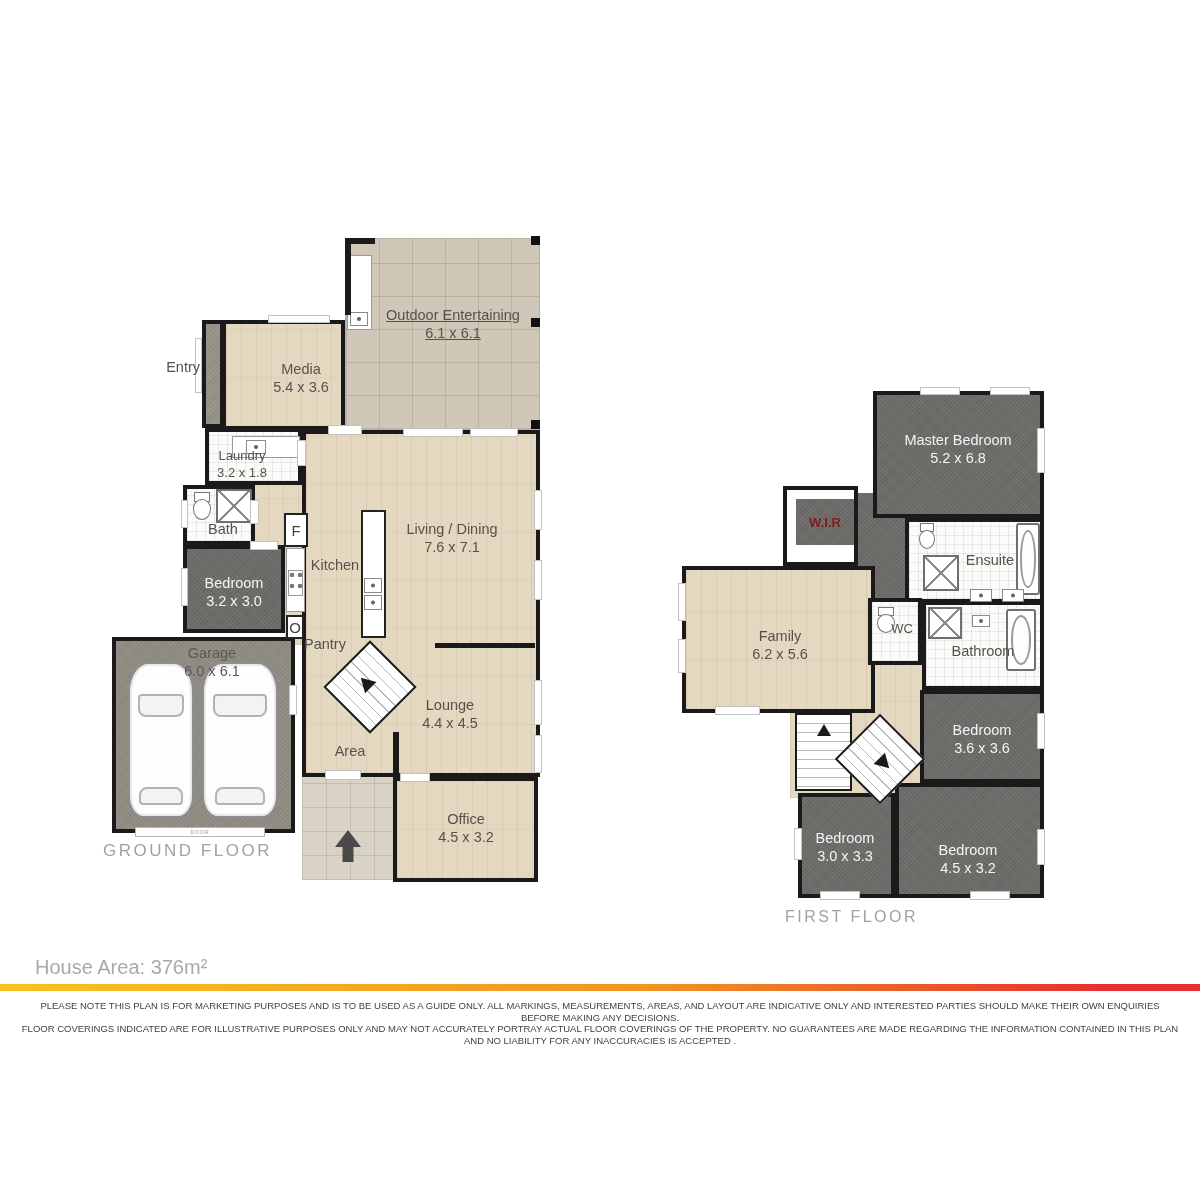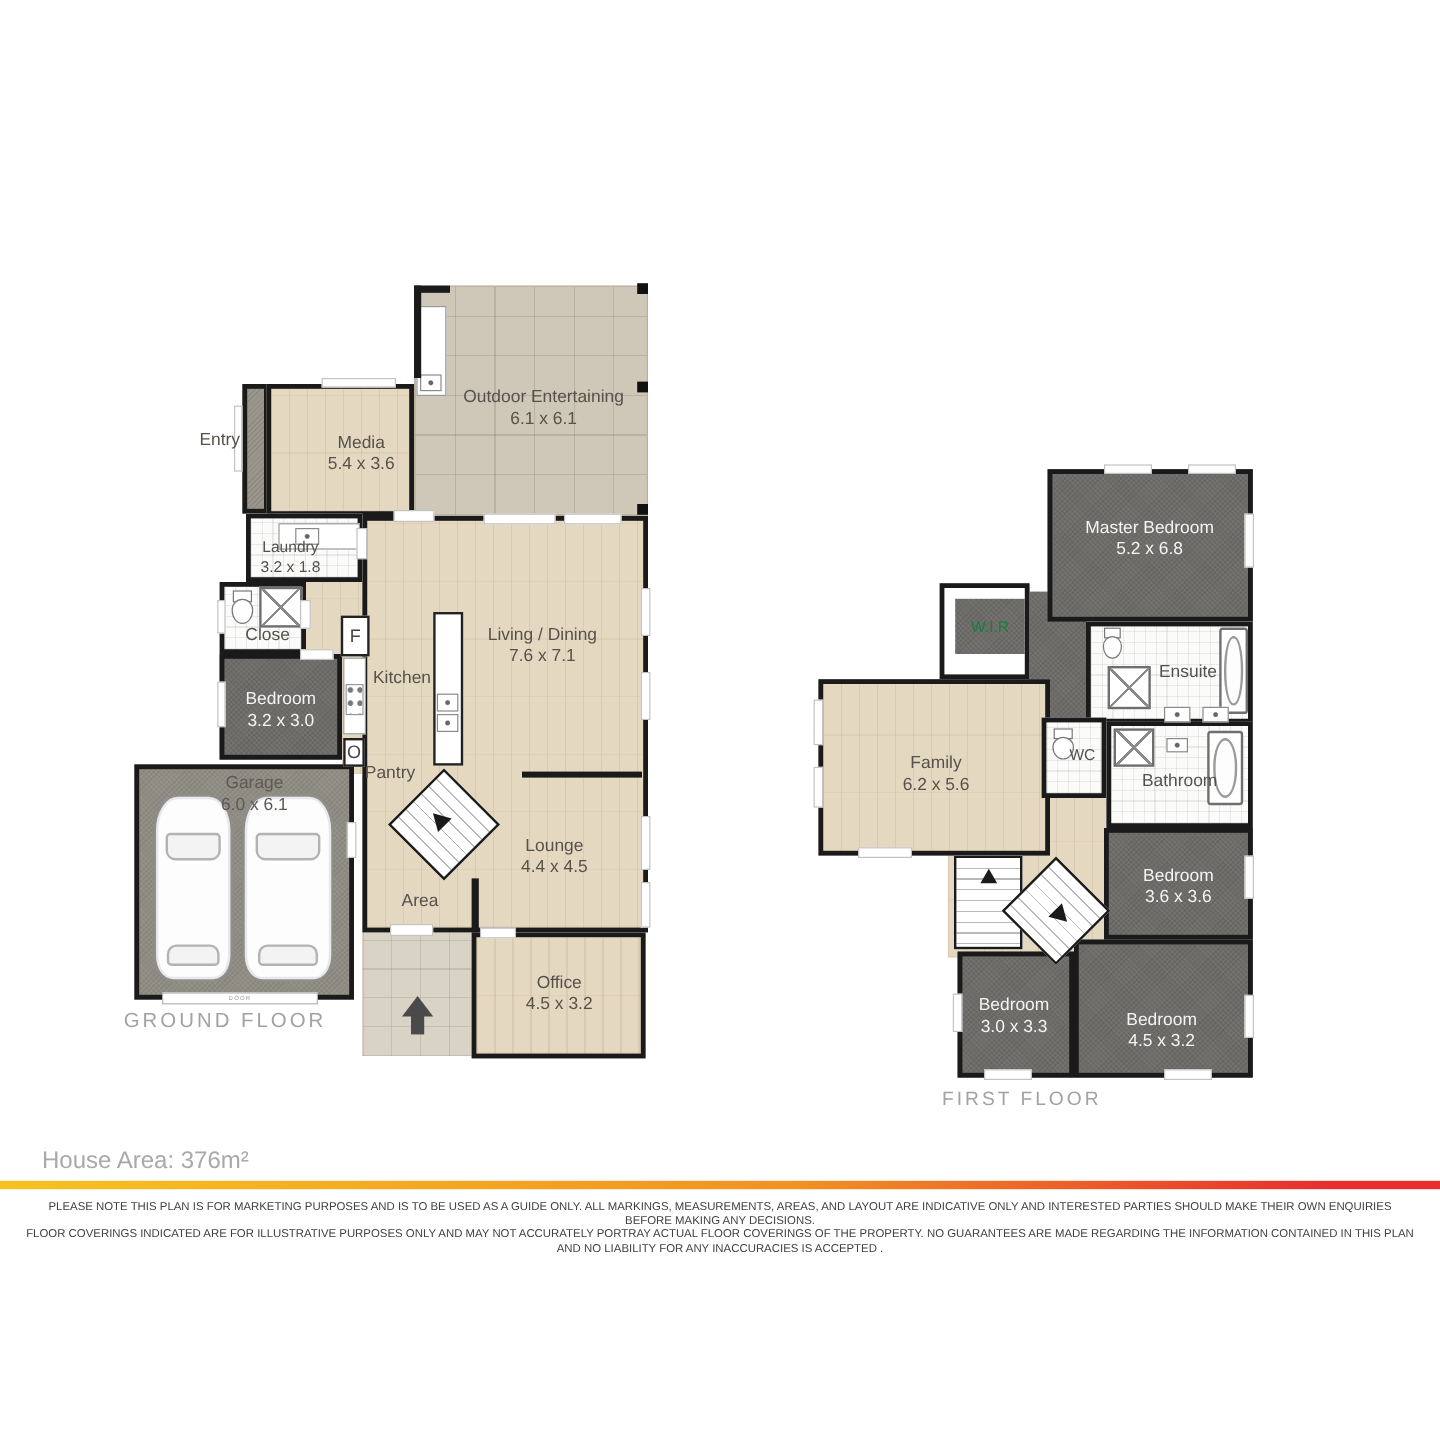--- a/index.html
+++ b/index.html
@@ -155,30 +155,30 @@
           <div class="head"></div>
           <div class="stem"></div>
         </div>
         <div class="plan-label" style="left: 20px; top: 128px; width: 80px; text-align: right;">
           <div>Entry</div>
         </div>
         <div class="plan-label" style="left: 101px; top: 130px; width: 200px;">
           <div>Media</div>
           <div>5.4 x 3.6</div>
         </div>
-        <div class="plan-label" style="left: 253px; top: 92px; width: 200px;">
+        <div class="plan-label" style="left: 253px; top: 76px; width: 200px; text-decoration: underline;">
           <div>Outdoor Entertaining</div>
           <div>6.1 x 6.1</div>
         </div>
         <div class="plan-label" style="left: 92px; top: 217px; width: 100px; font-size: 13px; line-height: 17px;">
           <div>Laundry</div>
           <div>3.2 x 1.8</div>
         </div>
         <div class="plan-label" style="left: 73px; top: 290px; width: 100px;">
-          <div>Close</div>
+          <div>Bath</div>
         </div>
         <div class="plan-label" style="left: 84px; top: 344px; width: 100px; color: rgb(244, 244, 244);">
           <div>Bedroom</div>
           <div>3.2 x 3.0</div>
         </div>
         <div class="plan-label" style="left: 195px; top: 326px; width: 80px;">
           <div>Kitchen</div>
         </div>
         <div class="plan-label" style="left: 252px; top: 290px; width: 200px;">
           <div>Living / Dining</div>
@@ -187,21 +187,21 @@
         <div class="plan-label" style="left: 12px; top: 414px; width: 200px; color: rgb(93, 89, 82);">
           <div>Garage</div>
           <div>6.0 x 6.1</div>
         </div>
         <div class="plan-label" style="left: 185px; top: 405px; width: 80px;">
           <div>Pantry</div>
         </div>
         <div class="plan-label" style="left: 200px; top: 512px; width: 100px;">
           <div>Area</div>
         </div>
-        <div class="plan-label" style="left: 262px; top: 466px; width: 200px;">
+        <div class="plan-label" style="left: 250px; top: 466px; width: 200px;">
           <div>Lounge</div>
           <div>4.4 x 4.5</div>
         </div>
         <div class="plan-label" style="left: 266px; top: 580px; width: 200px;">
           <div>Office</div>
           <div>4.5 x 3.2</div>
         </div>
         <div class="plan-label" style="left: 0px; top: 610px; width: 175px; color: rgb(162, 162, 162); font-size: 17px; line-height: 21px; letter-spacing: 2.5px;">
           <div>GROUND FLOOR</div>
         </div>
@@ -252,21 +252,21 @@
         <div class="fx fx-stairs" style="left: 125px; top: 330px; width: 57px; height: 78px;">
           <div class="arr arr-up"></div>
         </div>
         <div class="fx fx-stairs rot45" style="left: 178px; top: 344px; width: 64px; height: 64px;">
           <div class="arr arr-right"></div>
         </div>
         <div class="plan-label" style="left: 188px; top: 48px; width: 200px; color: rgb(244, 244, 244);">
           <div>Master Bedroom</div>
           <div>5.2 x 6.8</div>
         </div>
-        <div class="plan-label" style="left: 105px; top: 131px; width: 100px; color: #15803d; font-size: 13px; line-height: 17px;">
+        <div class="plan-label" style="left: 105px; top: 131px; width: 100px; color: #7f1d1d; font-size: 13px; line-height: 17px; font-weight: bold;">
           <div>W.I.R</div>
         </div>
         <div class="plan-label" style="left: 270px; top: 168px; width: 100px;">
           <div>Ensuite</div>
         </div>
         <div class="plan-label" style="left: 10px; top: 244px; width: 200px;">
           <div>Family</div>
           <div>6.2 x 5.6</div>
         </div>
         <div class="plan-label" style="left: 205px; top: 237px; width: 54px; font-size: 13px; line-height: 17px;">

